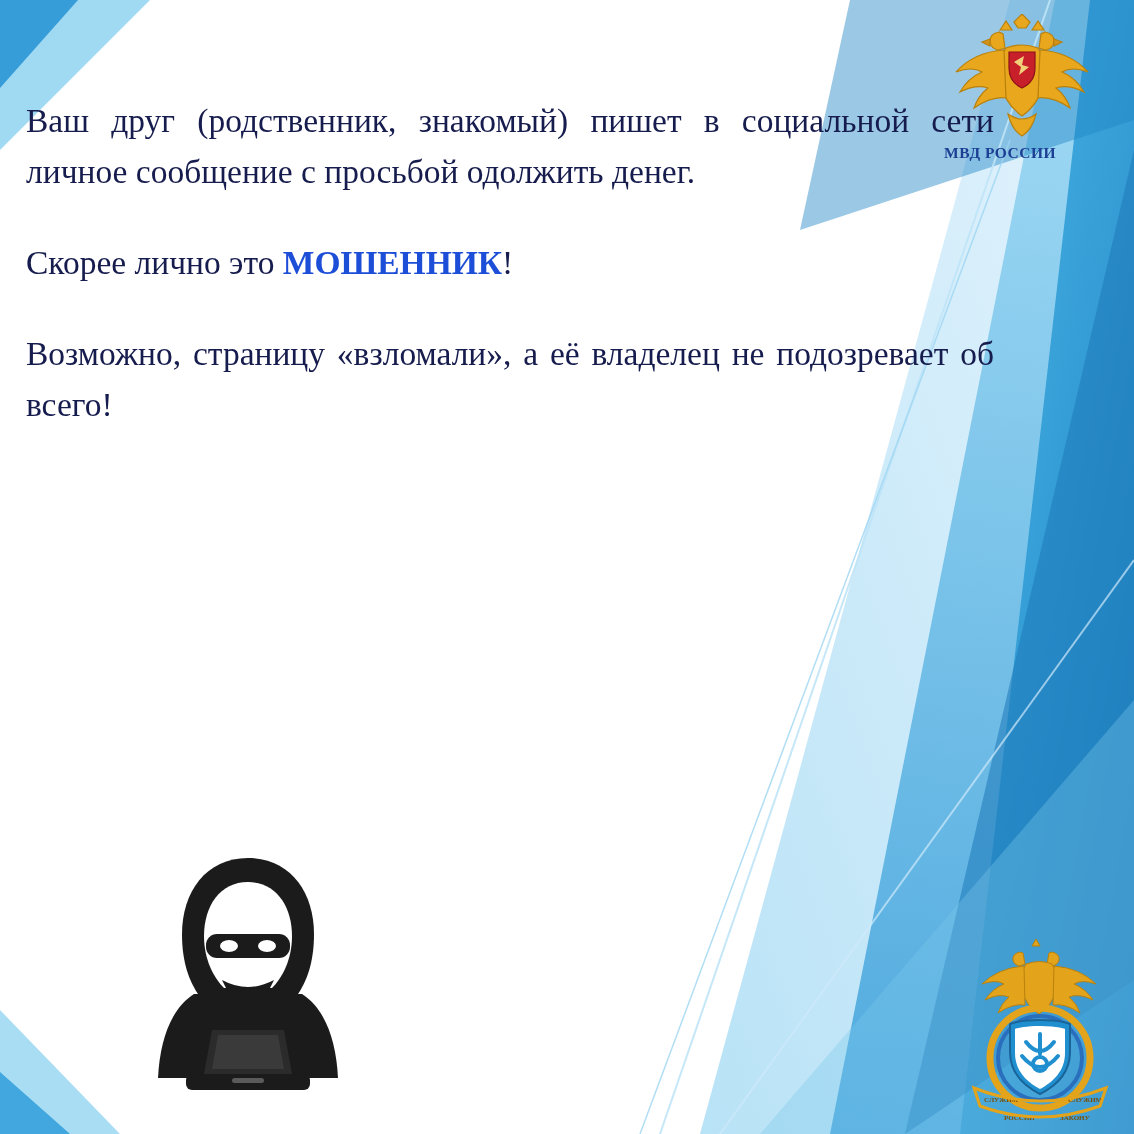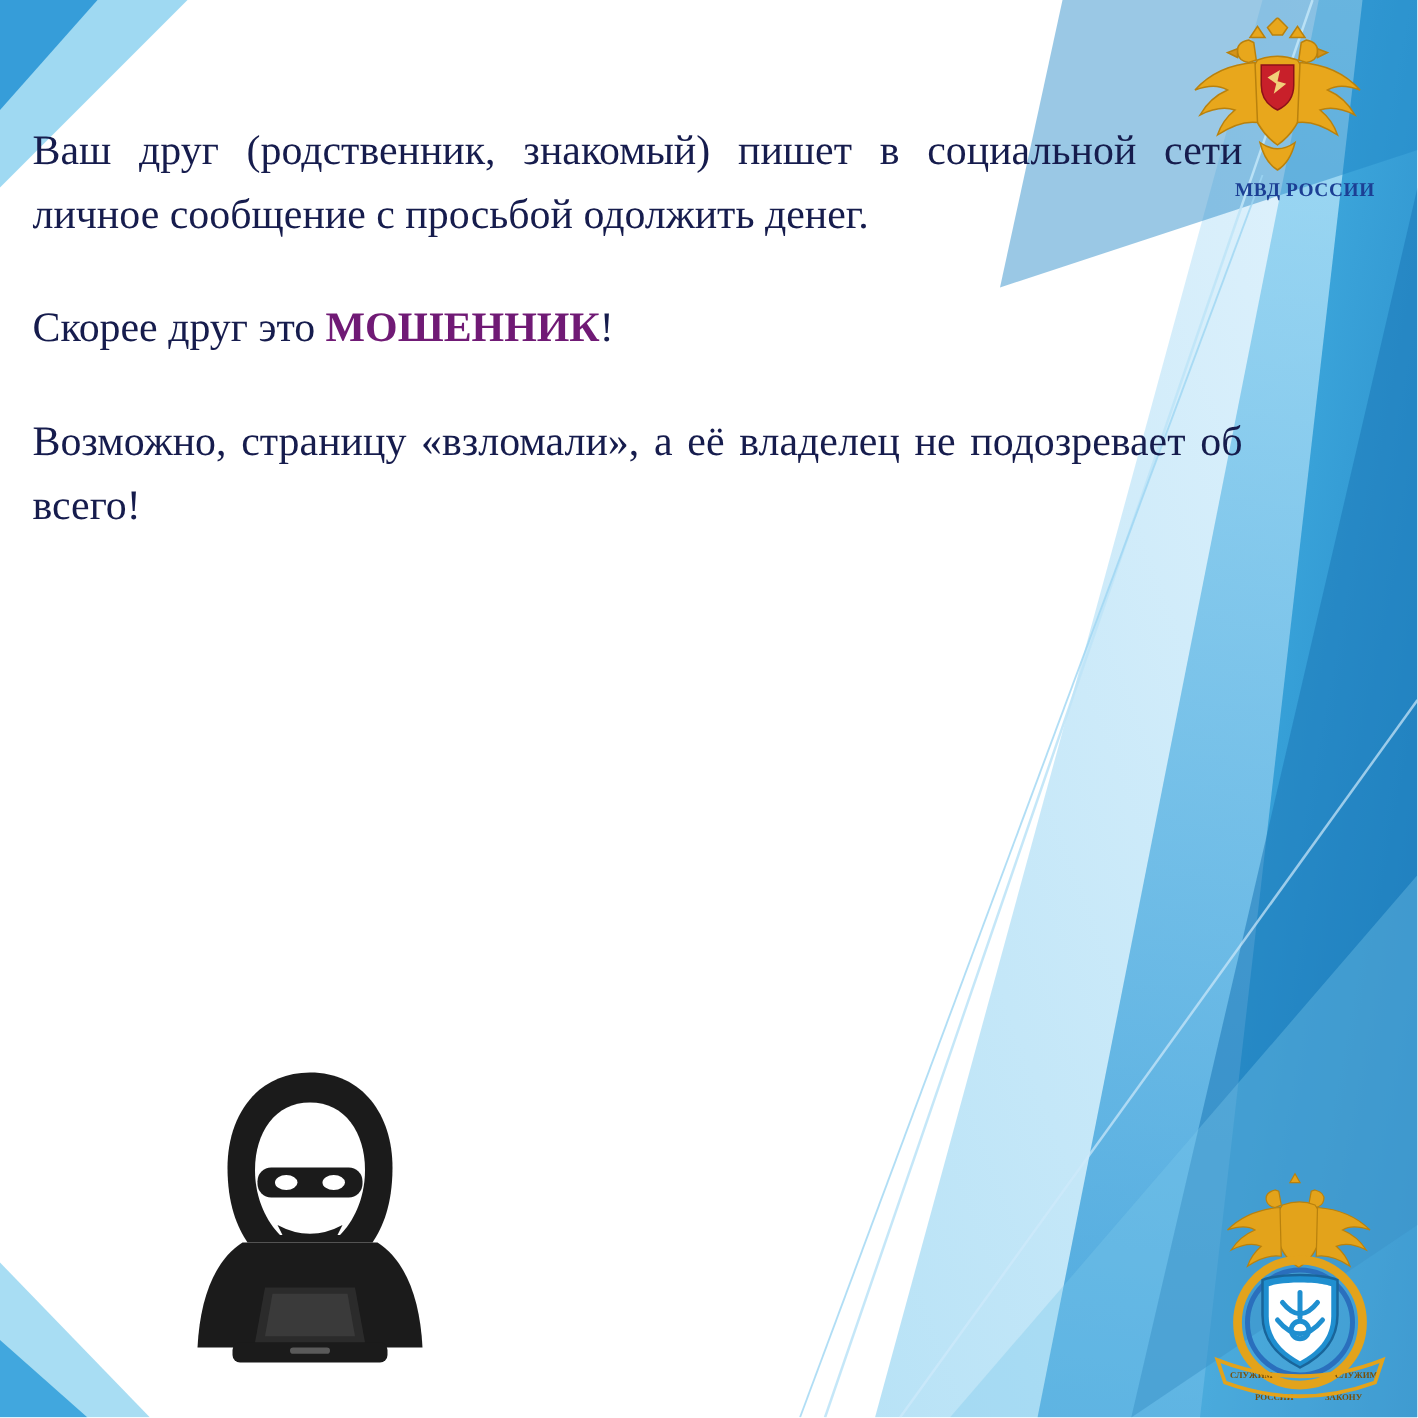--- a/index.html
+++ b/index.html
@@ -55,41 +55,41 @@
     text-justify: inter-word;
     width: 968px;
     margin-bottom: 40px;
     font-family: Liberation Serif, serif;
   }
   .para:last-child { margin-bottom: 0; }
 
   .para.nojustify { text-align: left; }
 
   .accent {
-    color: #701a75;
+    color: #1d4ed8;
     font-weight: bold;
   }
 
   
   .hacker {
     position: absolute;
     left: 148px;
     top: 852px;
     width: 200px;
     height: 250px;
   }
 
   
   .mvd-emblem {
     position: absolute;
     left: 944px;
     top: 14px;
     width: 156px;
     height: 160px;
-    text-align: right;
+    text-align: left;
   }
   .mvd-caption {
     color: #1c3f94;
     font-size: 15.5px;
     font-weight: bold;
     letter-spacing: 0.5px;
     font-family: "Liberation Serif", serif;
     margin-top: -6px;
   }
 
@@ -168,21 +168,21 @@
     </svg>
     <div class="mvd-caption">МВД РОССИИ</div>
   </div>
 
   <div class="content">
 
 
     <p class="para">Ваш друг (родственник, знакомый) пишет в социальной сети личное сообщение с просьбой одолжить денег.</p>
 
     <p class="para nojustify">
-      <span>Скорее друг это </span><span class="accent">МОШЕННИК</span><span>!</span>
+      <span>Скорее лично это </span><span class="accent">МОШЕННИК</span><span>!</span>
     </p>
 
 
     <p class="para">Возможно, страницу «взломали», а её владелец не подозревает об всего!</p>
   </div>
 
   <div class="hacker">
     <svg width="200" height="250" viewBox="0 0 200 250" xmlns="http://www.w3.org/2000/svg">
 
       <path d="M100 6 C58 6 34 40 34 82 C34 112 42 130 50 142 L150 142 C158 130 166 112 166 82 C166 40 142 6 100 6 Z" fill="#1b1b1b"></path>

